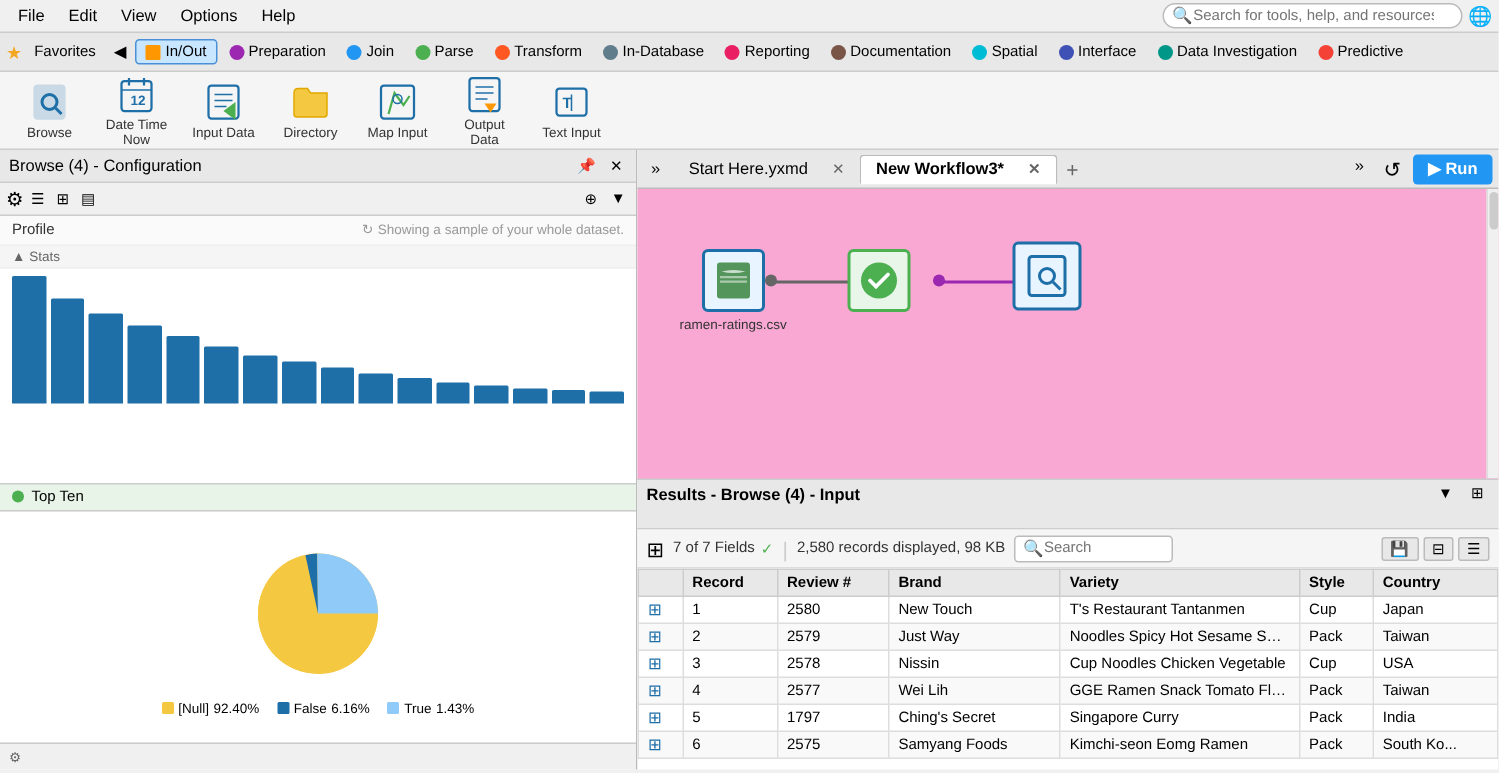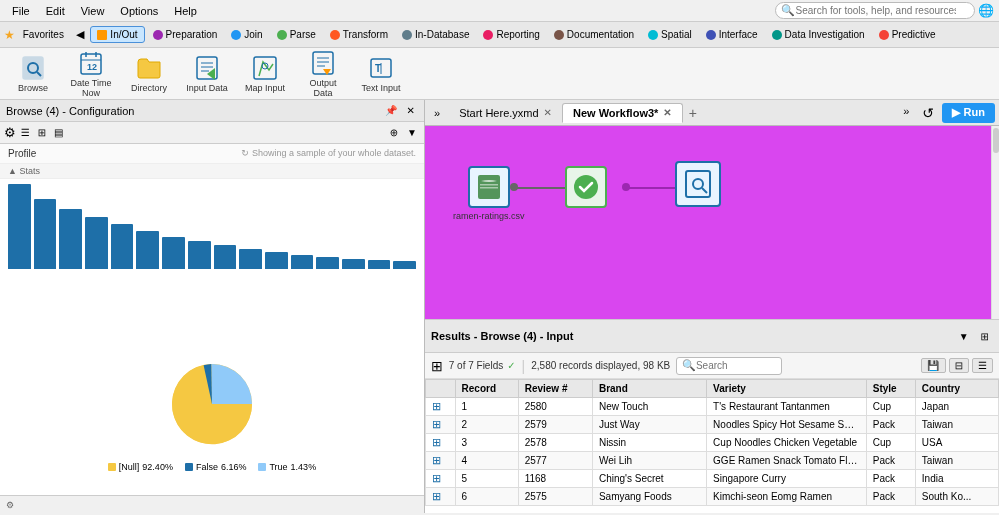--- a/index.html
+++ b/index.html
@@ -56,36 +56,36 @@
     .pie-section { display: flex; flex-direction: column; align-items: center; justify-content: center; padding: 10px; flex: 1; }
     .pie-legend { display: flex; gap: 12px; margin-top: 8px; font-size: 9px; }
     .legend-item { display: flex; align-items: center; gap: 3px; }
     .legend-dot { width: 8px; height: 8px; border-radius: 1px; }
 
     
     .right-panel { flex: 1; display: flex; flex-direction: column; background: white; }
 
     
     .tab-bar { display: flex; align-items: center; background: #e8e8e8; border-bottom: 1px solid #bbb; height: 26px; padding: 0 4px; }
-    .tab { display: flex; align-items: center; padding: 3px 10px; font-size: 11px; cursor: pointer; border-radius: 3px 3px 0 0; gap: 5px; }
+    .tab { display: flex; align-items: center; padding: 3px 10px; font-size: 11px; cursor: pointer; border-radius: 3px 3px 0 0; gap: 16px; }
     .tab.active { background: white; border: 1px solid #bbb; border-bottom: 1px solid white; font-weight: bold; }
     .tab-close { font-size: 10px; color: #666; cursor: pointer; }
     .tab-add { padding: 2px 6px; font-size: 14px; cursor: pointer; color: #666; }
     .tab-nav { margin-left: auto; display: flex; gap: 3px; }
     .tab-nav-btn { padding: 2px 5px; font-size: 11px; cursor: pointer; }
     .undo-btn { padding: 2px 5px; font-size: 14px; cursor: pointer; }
 
     
-    .canvas { flex: 1; background: #d946ef; position: relative; border-bottom: 1px solid #ccc; overflow: hidden; }
+    .canvas { flex: 1; background: #f9a8d4; position: relative; border-bottom: 1px solid #ccc; overflow: hidden; }
     .workflow-node { position: absolute; display: flex; flex-direction: column; align-items: center; }
     .node-box { width: 42px; height: 42px; border-radius: 4px; border: 2px solid; display: flex; align-items: center; justify-content: center; font-size: 18px; cursor: pointer; }
     .node-label { font-size: 9px; color: #333; text-align: center; margin-top: 3px; max-width: 80px; }
 
     
-    .results-header { display: flex; align-items: center; background: #e8e8e8; border-bottom: 1px solid #ccc; height: 22px; padding: 16px 6px; font-size: 11px; }
+    .results-header { display: flex; align-items: flex-end; background: #e8e8e8; border-bottom: 1px solid #ccc; height: 22px; padding: 16px 6px; font-size: 11px; }
     .results-title { font-weight: bold; }
     .results-tools { margin-left: auto; display: flex; gap: 4px; align-items: center; }
     .results-tool-btn { padding: 1px 4px; font-size: 10px; cursor: pointer; }
 
     
     .data-toolbar { display: flex; align-items: center; background: #f5f5f5; border-bottom: 1px solid #ddd; height: 26px; padding: 0 6px; gap: 6px; }
     .data-info { font-size: 10px; color: #333; display: flex; align-items: center; gap: 4px; }
     .check-icon { color: #4caf50; }
     .search-box { display: flex; align-items: center; background: white; border: 1px solid #bbb; border-radius: 3px; padding: 1px 5px; height: 18px; }
     .search-box input { border: none; outline: none; font-size: 10px; width: 100px; }
@@ -189,36 +189,36 @@
         <line x1="19" y1="3" x2="19" y2="8" stroke="#1e6fa8" stroke-width="1.5"></line>
         <line x1="4" y1="11" x2="24" y2="11" stroke="#1e6fa8" stroke-width="1"></line>
         <text x="10" y="21" font-size="9" fill="#1e6fa8" font-weight="bold">12</text>
       </svg>
     </div>
     <div class="tool-label">Date Time Now</div>
   </div>
   <div class="tool-item">
     <div class="tool-icon">
       <svg width="28" height="28" viewBox="0 0 28 28">
-        <path d="M3 8 Q3 5 6 5 L12 5 L14 8 L25 8 Q25 8 25 10 L25 22 Q25 24 23 24 L5 24 Q3 24 3 22 Z" fill="#f5c842" stroke="#e0a800" stroke-width="1"></path>
-      </svg>
-    </div>
-    <div class="tool-label">Directory</div>
-  </div>
-  <div class="tool-item">
-    <div class="tool-icon">
-      <svg width="28" height="28" viewBox="0 0 28 28">
         <rect x="4" y="3" width="20" height="22" rx="2" fill="none" stroke="#1e6fa8" stroke-width="1.5"></rect>
         <line x1="8" y1="9" x2="20" y2="9" stroke="#1e6fa8" stroke-width="1"></line>
         <line x1="8" y1="13" x2="20" y2="13" stroke="#1e6fa8" stroke-width="1"></line>
         <line x1="8" y1="17" x2="16" y2="17" stroke="#1e6fa8" stroke-width="1"></line>
         <polygon points="14,20 22,14 22,26" fill="#4caf50"></polygon>
       </svg>
     </div>
     <div class="tool-label">Input Data</div>
+  </div>
+  <div class="tool-item">
+    <div class="tool-icon">
+      <svg width="28" height="28" viewBox="0 0 28 28">
+        <path d="M3 8 Q3 5 6 5 L12 5 L14 8 L25 8 Q25 8 25 10 L25 22 Q25 24 23 24 L5 24 Q3 24 3 22 Z" fill="#f5c842" stroke="#e0a800" stroke-width="1"></path>
+      </svg>
+    </div>
+    <div class="tool-label">Directory</div>
   </div>
   <div class="tool-item">
     <div class="tool-icon">
       <svg width="28" height="28" viewBox="0 0 28 28">
         <rect x="3" y="3" width="22" height="22" rx="2" fill="none" stroke="#1e6fa8" stroke-width="1.5"></rect>
         <path d="M8 22 L12 8 L18 16 L22 10" fill="none" stroke="#4caf50" stroke-width="1.5"></path>
         <circle cx="14" cy="12" r="3" fill="none" stroke="#1e6fa8" stroke-width="1"></circle>
       </svg>
     </div>
     <div class="tool-label">Map Input</div>
@@ -298,20 +298,24 @@
           <div class="bar" style="height: 20px;"></div>
           <div class="bar" style="height: 17px;"></div>
           <div class="bar" style="height: 14px;"></div>
           <div class="bar" style="height: 12px;"></div>
           <div class="bar" style="height: 10px;"></div>
           <div class="bar" style="height: 9px;"></div>
           <div class="bar" style="height: 8px;"></div>
         </div>
     </div>
 
+    <div class="top-ten-header">
+      <span class="top-ten-dot"></span>
+      <span>Top Ten</span>
+    </div>
 
     <div class="pie-section">
       <svg width="100" height="100" viewBox="0 0 100 100">
 
         <circle cx="50" cy="50" r="40" fill="#f5c842"></circle>
 
         <path d="M50,50 L50,10 A40,40 0 0,0 50,10 Z" fill="#1e6fa8"></path>
 
         <path d="M50,50 L90,50 A40,40 0 1,1 41.6,11.2 Z" fill="#f5c842"></path>
 
@@ -485,21 +489,21 @@
                 <td>4</td>
                 <td>2577</td>
                 <td>Wei Lih</td>
                 <td>GGE Ramen Snack Tomato Flavor</td>
                 <td>Pack</td>
                 <td>Taiwan</td>
               </tr>
               <tr>
                 <td><span class="record-icon">⊞</span></td>
                 <td>5</td>
-                <td>1168</td>
+                <td>1797</td>
                 <td>Ching's Secret</td>
                 <td>Singapore Curry</td>
                 <td>Pack</td>
                 <td>India</td>
               </tr>
               <tr>
                 <td><span class="record-icon">⊞</span></td>
                 <td>6</td>
                 <td>2575</td>
                 <td>Samyang Foods</td>

